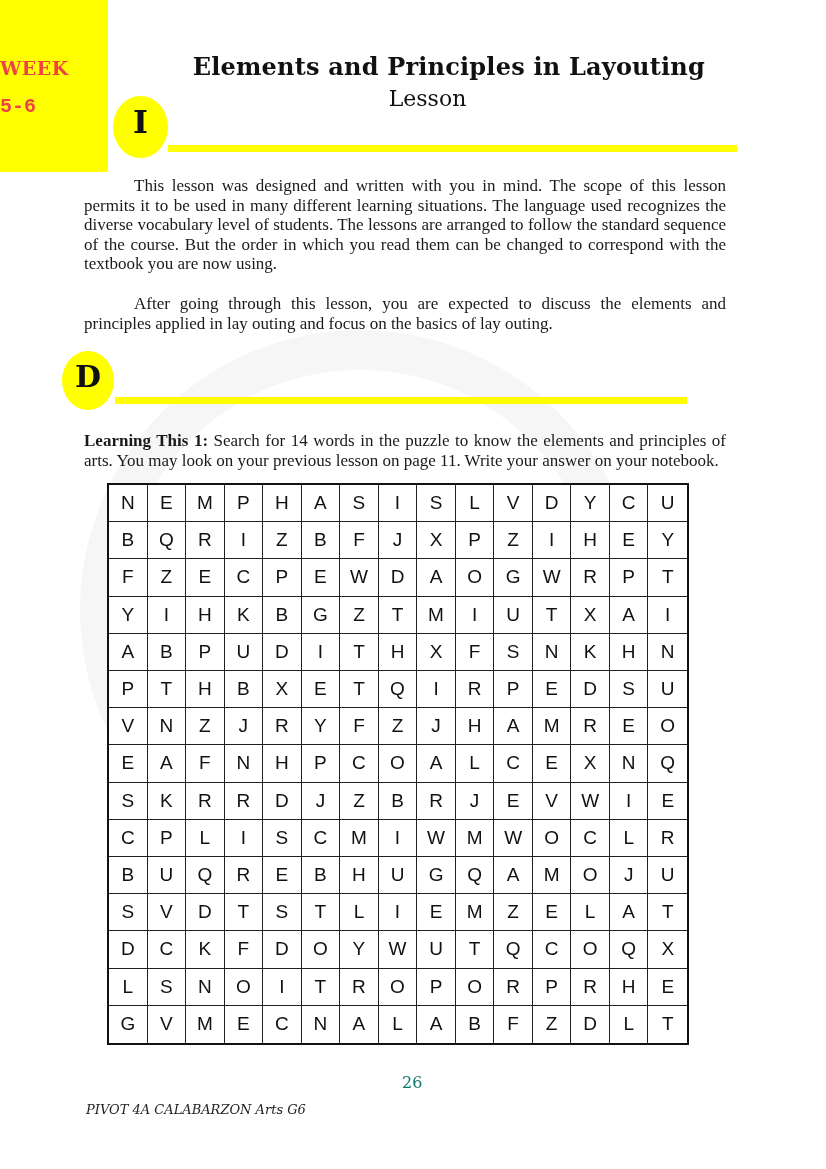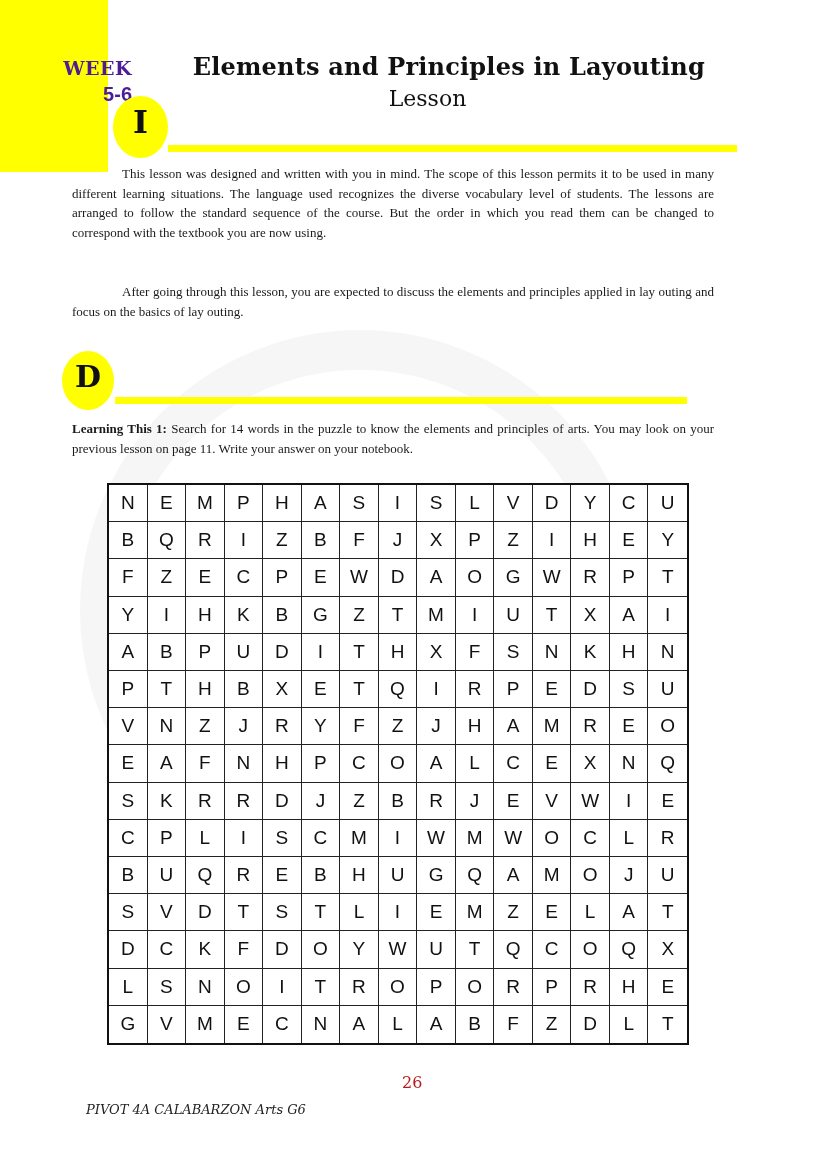--- a/index.html
+++ b/index.html
@@ -6,25 +6,25 @@
   body {
     width: 826px; height: 1169px; position: relative; overflow: hidden;
     background: #ffffff; color: #111;
     font-family: "DejaVu Serif", "Liberation Serif", serif;
   }
   .week-box {
     position: absolute; left: 0; top: 0; width: 108px; height: 172px;
     background: #ffff00;
   }
   .week-label {
-    position: absolute; left: 0; width: 132px; text-align: right;
-    font-family: "DejaVu Serif", serif; font-weight: bold; color: #4c1d95;
+    position: absolute; left: 0; width: 132px; text-align: left;
+    font-family: "DejaVu Serif", serif; font-weight: bold; color: #ef4444;
   }
   .week-word { top: 57px; font-size: 19px; letter-spacing: 0.5px; }
-  .week-num  { top: 83px; font-size: 20px; font-family: Liberation Sans, sans-serif; }
+  .week-num  { top: 95px; font-size: 20px; font-family: Liberation Mono, monospace; }
   .title {
     position: absolute; left: 150px; top: 52px; width: 555px; text-align: right;
     font-size: 24px; font-weight: bold; letter-spacing: 0.2px; white-space: nowrap;
   }
   .subtitle {
     position: absolute; left: 300px; top: 86px; width: 255px; text-align: center;
     font-size: 22px;
   }
   .badge {
     position: absolute; background: #ffff00; border-radius: 50%;
@@ -32,21 +32,21 @@
     font-family: "DejaVu Serif", serif; font-weight: bold; color: #111;
   }
   .badge-i { left: 113px; top: 96px; width: 55px; height: 62px; font-size: 32px; padding-bottom: 10px; box-sizing: border-box; }
   .badge-d { left: 62px; top: 351px; width: 52px; height: 59px; font-size: 30px; padding-bottom: 8px; box-sizing: border-box; }
   .bar { position: absolute; background: #ffff00; height: 7px; }
   .bar-i { left: 168px; top: 145px; width: 569px; }
   .bar-d { left: 115px; top: 397px; width: 572px; }
   .para {
     position: absolute; left: 72px; width: 642px;
     font-family: "Liberation Serif", "DejaVu Serif", serif;
-    font-size: 13px; line-height: 19.6px; text-align: justify; margin: 0;
+    font-size: 17px; line-height: 19.6px; text-align: justify; margin: 12px;
     color: #1a1a1a;
   }
   .para .indent { display: inline-block; width: 50px; }
   .p1 { top: 164px; }
   .p2 { top: 282px; }
   .p3 { top: 419px; }
   .p3 b { font-weight: bold; }
   .watermark {
     position: absolute; left: 80px; top: 330px; width: 560px; height: 560px;
     border-radius: 50%; border: 40px solid rgba(0,0,0,0.035); box-sizing: border-box;
@@ -64,21 +64,21 @@
     cursor: pointer;
   }
   .cell:nth-child(15n) { border-right: none; }
   .cell.last-row { border-bottom: none; }
   .footer-left {
     position: absolute; left: 86px; top: 1074px; font-style: italic;
     font-family: "DejaVu Serif", serif; font-size: 13px; color: #222; margin-top: 28px;
   }
   .footer-page {
     position: absolute; left: 402px; top: 1073px;
-    font-family: "DejaVu Serif", serif; font-size: 16px; color: #b91c1c;
+    font-family: "DejaVu Serif", serif; font-size: 16px; color: #0f766e;
   }
 </style>
 </head>
 <body>
 
 <div class="week-box">
   <div class="week-label week-word">WEEK</div>
   <div class="week-label week-num">5-6</div>
 </div>
 

